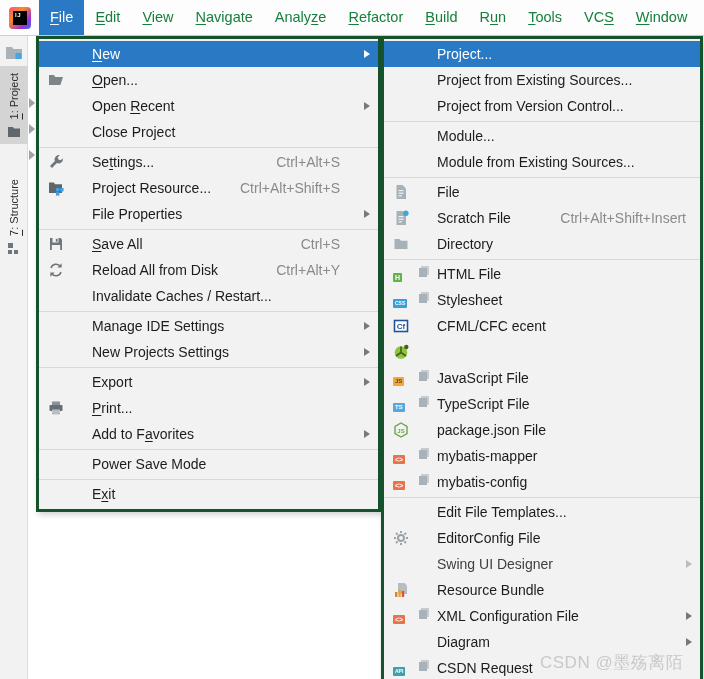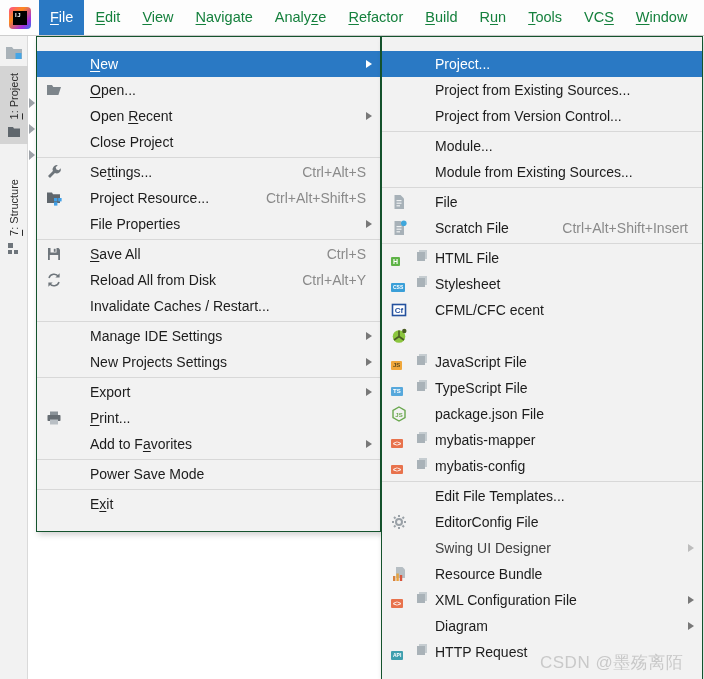--- a/index.html
+++ b/index.html
@@ -19,30 +19,30 @@
   
   #sidebar{position:absolute;left:0;top:36px;width:28px;bottom:0;background:#F2F2F2;border-right:1px solid #DADADA;z-index:1}
   #sb-top-icon{position:absolute;left:5px;top:8px;width:18px;height:16px}
   .vtab{position:absolute;left:0;width:28px;display:flex;flex-direction:column;align-items:center;gap:5px;padding:7px 0}
   .vtab.sel{background:#D4D4D4}
   .vlabel{writing-mode:vertical-rl;transform:rotate(180deg);font-size:11px;color:#2b2b2b;white-space:nowrap}
   .vicon{width:14px;height:13px}
   .chev{position:absolute;width:0;height:0;border-left:6px solid #9DA2A8;border-top:5px solid transparent;border-bottom:5px solid transparent;z-index:1}
 
   
-  .panel{position:absolute;background:#F2F2F2;border:1px solid #14532d;box-shadow:2px 3px 6px rgba(0,0,0,.18);padding:14px 0}
+  .panel{position:absolute;background:#F2F2F2;border:3px solid #14532d;box-shadow:2px 3px 6px rgba(0,0,0,.18);padding:2px 0}
   #file-menu{left:36px;top:36px;width:345px;z-index:5}
   #new-submenu{left:381px;top:36px;width:322px;z-index:6}
   .mrow{position:relative;height:26px;display:flex;align-items:center;font-size:14px;color:#1c1c1c}
   .mrow.hl{background:var(--sel);color:#fff}
   .mrow.dis{color:#404040}
   .mic{width:36px;height:16px;margin:0 8px 0 9px;flex:none;position:relative}
   .mic svg{width:16px;height:16px;display:block}
   .mlb{white-space:nowrap}
-  .msc{margin-left:auto;margin-right:14px;color:#8a8a8a;font-size:14px;white-space:nowrap}
+  .msc{margin-left:auto;margin-right:38px;color:#8a8a8a;font-size:14px;white-space:nowrap}
   #new-submenu .msc{margin-right:14px}
   .mar{position:absolute;right:8px;top:50%;transform:translateY(-50%);width:0;height:0;
        border-left:6px solid #787878;border-top:4.5px solid transparent;border-bottom:4.5px solid transparent}
   .mrow.hl .mar{border-left-color:#fff}
   .mrow.dis .mar{border-left-color:#BDBDBD}
   .msep{height:1px;background:#D8D8D8;margin:1.5px 0}
 
   
   .pg{position:absolute;top:0;right:0;width:8px;height:9px;background:#C6CDD1}
   .pg2{position:absolute;top:2px;right:2px;width:8px;height:9px;background:#A9B2B8}
@@ -263,20 +263,28 @@
           <path d="M3.5 1h6L13 4.5V15H3.5z" fill="#A7B1B8"></path>
           <rect x="5.5" y="6" width="5" height="1.2" fill="#EEF1F2"></rect>
           <rect x="5.5" y="8.6" width="5" height="1.2" fill="#EEF1F2"></rect>
           <rect x="5.5" y="11.2" width="3.5" height="1.2" fill="#EEF1F2"></rect>
           <circle cx="12.8" cy="3.2" r="2.8" fill="#3FA7DC"></circle>
         </svg>
       </span>
       <span class="mlb">Scratch File</span>
       <span class="msc">Ctrl+Alt+Shift+Insert</span>
     </div>
+    <div class="mrow">
+      <span class="mic">
+        <svg viewBox="0 0 16 16">
+          <path d="M1.5 3h5l1.4 1.8H14.5V13H1.5z" fill="#A7B1B8"></path>
+        </svg>
+      </span>
+      <span class="mlb">Directory</span>
+    </div>
     <div class="msep"></div>
     <div class="mrow">
       <span class="mic">
         <span class="pg"></span>
         <span class="pg2"></span>
         <span class="bdg" style="background:#5FB347;color:#FFF;font-size:7px">H</span>
       </span>
       <span class="mlb">HTML File</span>
     </div>
     <div class="mrow">
@@ -402,17 +410,17 @@
       <span class="mic"></span>
       <span class="mlb">Diagram</span>
       <span class="mar"></span>
     </div>
     <div class="mrow">
       <span class="mic">
         <span class="pg"></span>
         <span class="pg2"></span>
         <span class="bdg" style="background:#3F9FAE;color:#FFF;font-size:5px">API</span>
       </span>
-      <span class="mlb">HTTP Request</span>
+      <span class="mlb">CSDN Request</span>
     </div>
   </div>
 
 <div id="wm">CSDN @墨殇离陌</div>
 
 </body></html>

